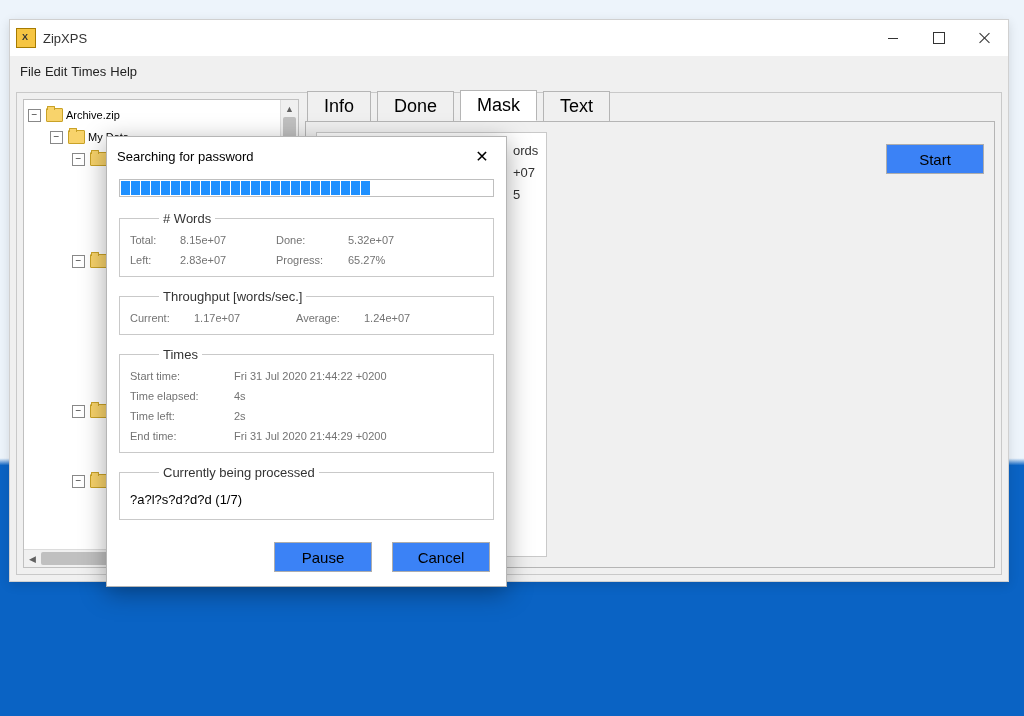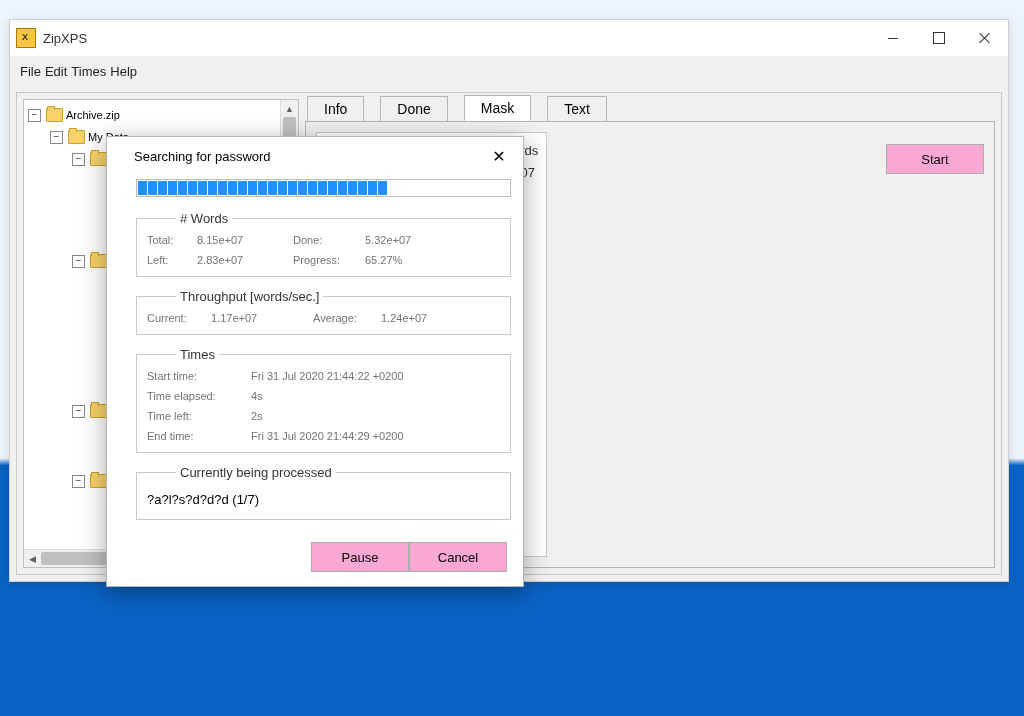--- a/index.html
+++ b/index.html
@@ -179,22 +179,22 @@
     height: 28px;
     display: flex;
     align-items: flex-end;
     padding-left: 2px;
     gap: 0;
   }
   .tab {
     padding: 4px 16px;
     border: 1px solid #b5b5b5;
     background: #f0f0f0;
-    font-size: 14px;
-    margin-right: 16px;
+    font-size: 18px;
+    margin-right: 6px;
     position: relative;
     top: 1px;
   }
   .tab.active {
     background: #ffffff;
     border-bottom: 1px solid #ffffff;
     top: 0;
     z-index: 2;
   }
   .tab-body {
@@ -215,36 +215,35 @@
   }
   .tab-body .line { height: 22px; display:flex; align-items:center;}
   .tab-body .stretch { flex: 1; }
   .start-btn-row {
     display:flex; justify-content:flex-end; padding-top:12px;
   }
   .btn {
     min-width: 96px;
     height: 28px;
     border: 1px solid #adadad;
-    background: #f9a8d4;
-    font-size: 13px;
+    background: #3b82f6;
+    font-size: 15px;
     display:flex; align-items:center; justify-content:center;
   }
 
   
   .dialog {
     position: absolute;
     left: 106px; top: 136px;
     width: 399px;
     background: #ffffff;
     border: 1px solid #b5b5b5;
     box-shadow: 0 6px 24px rgba(0,0,0,.35);
     display:flex; flex-direction:column;
     padding-bottom: 12px;
-    padding-left: 17px;
   }
   .dlg-title {
     height: 38px;
     display:flex; align-items:center;
     padding: 0 10px;
   }
   .dlg-title .title { font-size: 13px; }
   .dlg-title .close {
     margin-left:auto;
     font-size: 16px;
@@ -283,21 +282,21 @@
     row-gap: 8px;
     column-gap: 6px;
     font-size: 11px;
     color: #737373;
   }
   .kv-grid.words { grid-template-columns: 44px 90px 66px 1fr; }
   .kv-grid.thru  { grid-template-columns: 58px 96px 62px 1fr; }
   .kv-grid.times { grid-template-columns: 98px 1fr; }
   .dlg-current { font-size:13px; padding:4px 0 2px 0;}
   .dlg-btns {
-    display:flex; justify-content:flex-end; 
+    display:flex; justify-content:flex-end; gap:20px;
     padding: 14px 16px 2px 0;
   }
 </style>
 </head>
 <body>
 
 <div class="desktop">
 
   <div class="main-window">
     <div class="titlebar">

